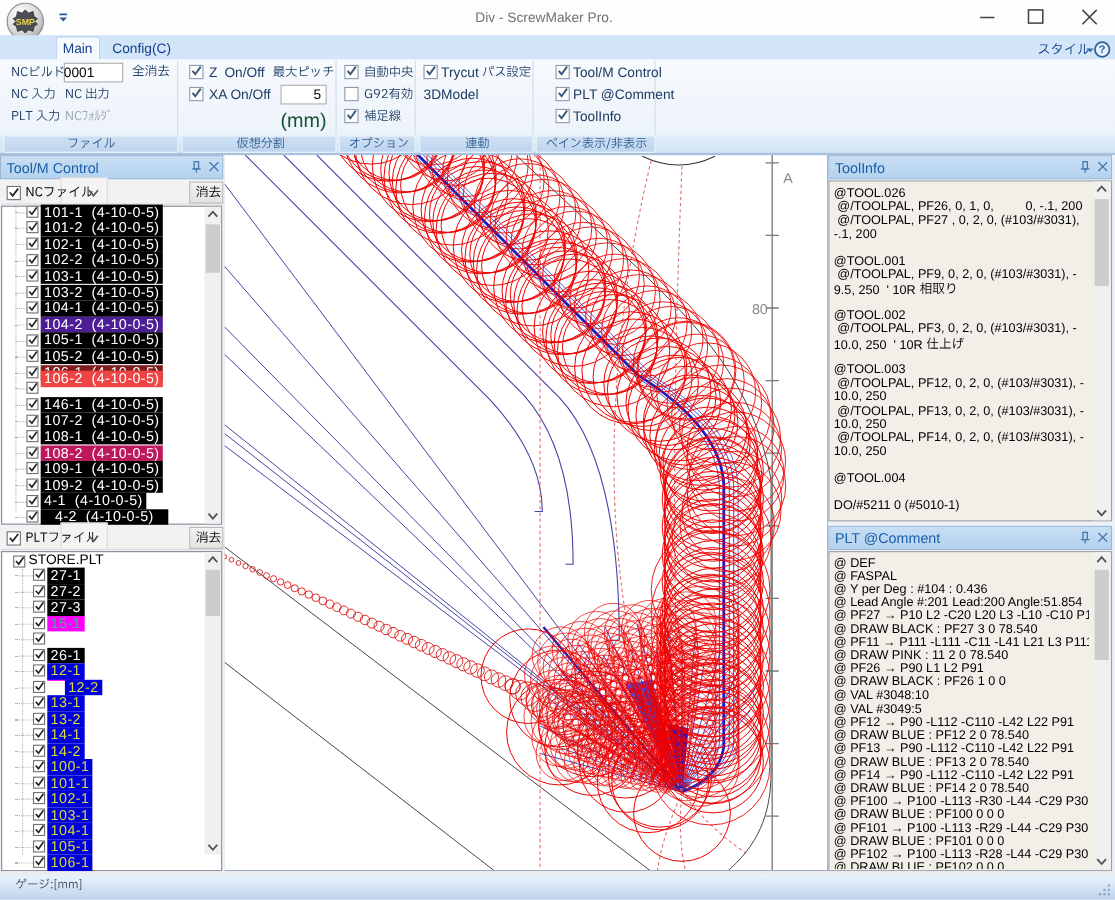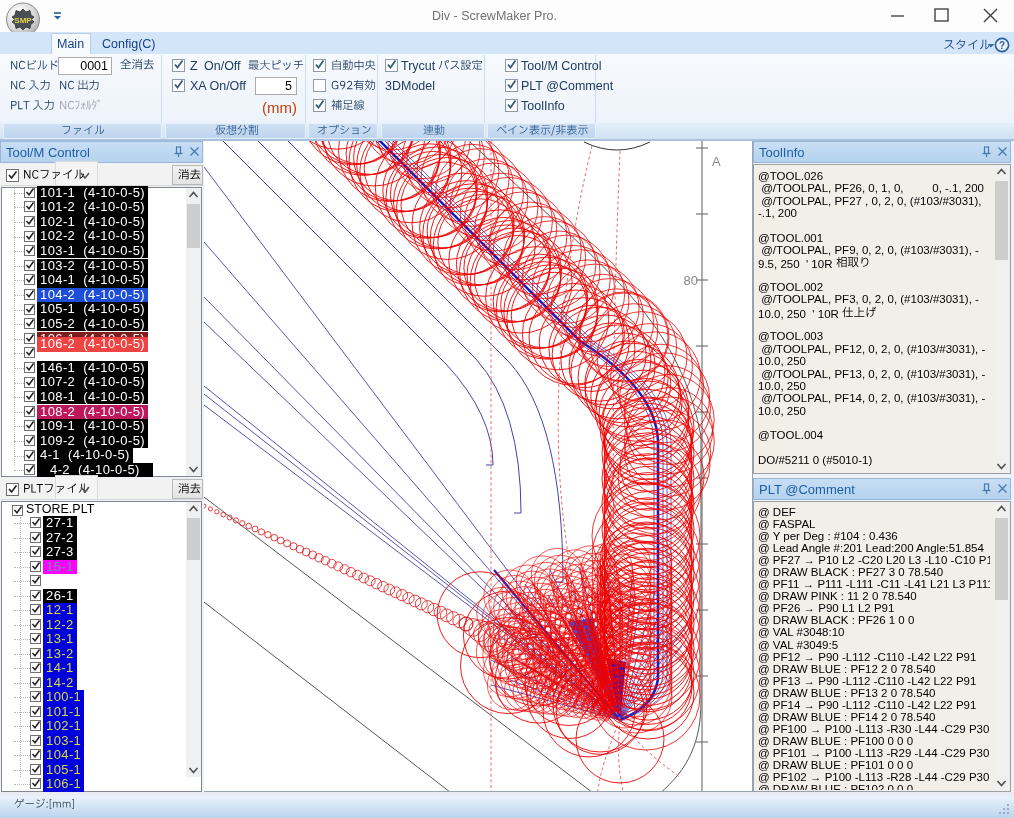--- a/index.html
+++ b/index.html
@@ -654,21 +654,21 @@
     <path transform="translate(82.4 12.0) scale(0.011000 -0.011000)" d="M154 781H846V718H154ZM61 559H940V496H542V29Q542 -12 523.5 -30.0Q505 -48 463 -48H291L274 13H474V496H61ZM727 402Q786 326 833.5 245.5Q881 165 930 61L866 32Q818 136 771.5 217.0Q725 298 671 369ZM306 386Q280 286 232.5 197.0Q185 108 111 26L54 67Q127 147 169.5 224.0Q212 301 241 401Z" fill="#2d5a8e"></path>
   </svg>
 <svg style="position:absolute;left:9px;top:57px" width="53" height="17.2" viewBox="0 0 53 17.2">
     <path transform="translate(1.0 12.2) scale(0.011200 -0.011200)" d="M181 0H99V733H197L473 272L557 118H561V733H643V0H545L268 461L184 615H181Z" fill="#1e3c64"></path>
     <path transform="translate(9.3 12.2) scale(0.011200 -0.011200)" d="M61 362Q61 546 138.0 646.0Q215 746 354 746Q444 746 507.0 704.5Q570 663 605 586L537 545Q513 604 466.5 637.5Q420 671 354 671Q259 671 205.0 602.0Q151 533 151 416V310Q151 193 204.5 127.5Q258 62 354 62Q423 62 471.0 97.5Q519 133 543 196L610 154Q576 75 510.0 31.0Q444 -13 354 -13Q215 -13 138.0 84.0Q61 181 61 362Z" fill="#1e3c64"></path>
     <path transform="translate(16.6 12.2) scale(0.011200 -0.011200)" d="M851 816Q905 734 943 652L890 626Q846 720 797 791ZM742 771Q803 670 832 604L777 579Q740 665 686 745ZM269 176Q269 120 295.0 95.0Q321 70 380 70H818V3H382Q283 3 240.0 44.0Q197 85 197 177V766H269V447Q383 464 509.5 499.0Q636 534 748 579L772 512Q658 467 526.5 431.5Q395 396 269 375Z" fill="#1e3c64"></path>
     <path transform="translate(27.8 12.2) scale(0.011200 -0.011200)" d="M932 393Q885 245 799.0 140.5Q713 36 600 -11H535V772H605V69Q784 165 871 427ZM287 767H357V466Q357 285 302.0 172.0Q247 59 132 -25L85 32Q190 106 238.5 205.0Q287 304 287 464Z" fill="#1e3c64"></path>
     <path transform="translate(39.0 12.2) scale(0.011200 -0.011200)" d="M810 592Q761 695 712 767L766 792Q827 700 863 617ZM367 775V498Q610 413 841 292L809 228Q580 349 367 422V-40H295V775ZM697 544Q659 634 601 721L656 747Q722 642 752 569Z" fill="#1e3c64"></path>
   </svg>
 <div class="abs" style="left:58px;top:57px;width:54px;height:18px;background:#fff;border:1px solid #ababab"></div>
-<div class="abs" style="left:58px;top:59px;width:50px;height:14px;font-size:12.5px;color:#000;text-align:right">0001</div>
+<div class="abs" style="left:58px;top:59px;width:50px;height:14px;font-size:12.5px;color:#000;">0001</div>
 <svg style="position:absolute;left:119px;top:56px" width="38" height="17.5" viewBox="0 0 38 17.5">
     <path transform="translate(1.0 12.5) scale(0.011500 -0.011500)" d="M530 837Q575 745 678.5 663.5Q782 582 972 495L939 435Q737 529 629.5 619.0Q522 709 495 804H488Q460 708 358.0 618.0Q256 528 62 435L28 496Q212 581 310.0 662.0Q408 743 454 837ZM856 210H525V18H914V-42H86V18H459V210H144V268H459V436H196V494H806V436H525V268H856Z" fill="#1e3c64"></path>
     <path transform="translate(12.5 12.5) scale(0.011500 -0.011500)" d="M658 835V563H914V3Q914 -29 899.0 -45.0Q884 -61 851 -61H677L659 -2H853V158H420V-75H359V563H599V835ZM127 833Q222 781 310 706L274 658Q186 732 93 784ZM918 774Q894 728 857.5 678.5Q821 629 783 592L739 632Q821 715 866 803ZM478 594Q451 638 415.0 684.5Q379 731 345 765L393 800Q427 766 463.0 719.5Q499 673 526 629ZM74 595Q123 568 175.0 531.5Q227 495 268 458L231 410Q139 488 40 547ZM420 392H853V507H420ZM420 338V211H853V338ZM50 -25Q142 105 204 302L260 280Q235 195 193.5 102.5Q152 10 101 -66Z" fill="#1e3c64"></path>
     <path transform="translate(24.0 12.5) scale(0.011500 -0.011500)" d="M478 364Q374 170 283 41Q573 59 757 88Q700 177 632 261L687 294Q809 142 917 -39L856 -73Q829 -25 794 31Q645 6 482.0 -8.0Q319 -22 88 -35L79 31L193 36Q306 183 402 364H57V424H458V616H135V675H458V835H526V675H870V616H526V424H943V364Z" fill="#1e3c64"></path>
   </svg>
 <svg style="position:absolute;left:9px;top:77px" width="45" height="17.2" viewBox="0 0 45 17.2">
     <path transform="translate(1.0 12.2) scale(0.011200 -0.011200)" d="M181 0H99V733H197L473 272L557 118H561V733H643V0H545L268 461L184 615H181Z" fill="#1e3c64"></path>
     <path transform="translate(9.3 12.2) scale(0.011200 -0.011200)" d="M61 362Q61 546 138.0 646.0Q215 746 354 746Q444 746 507.0 704.5Q570 663 605 586L537 545Q513 604 466.5 637.5Q420 671 354 671Q259 671 205.0 602.0Q151 533 151 416V310Q151 193 204.5 127.5Q258 62 354 62Q423 62 471.0 97.5Q519 133 543 196L610 154Q576 75 510.0 31.0Q444 -13 354 -13Q215 -13 138.0 84.0Q61 181 61 362Z" fill="#1e3c64"></path>
     <path transform="translate(19.4 12.2) scale(0.011200 -0.011200)" d="M536 569Q536 450 574.0 357.5Q612 265 702.0 179.0Q792 93 950 -2L909 -60Q769 26 683.5 104.0Q598 182 555.5 262.5Q513 343 505 438H498Q490 343 448.0 262.0Q406 181 320.0 103.0Q234 25 91 -62L50 -3Q211 92 301.5 178.0Q392 264 430.0 356.5Q468 449 468 569V719H201V780H536Z" fill="#1e3c64"></path>
     <path transform="translate(30.6 12.2) scale(0.011200 -0.011200)" d="M473 636H886V571Q886 242 852 99Q833 21 785.5 -8.5Q738 -38 649 -38H505L489 28H638Q687 28 715.5 36.5Q744 45 760.0 64.5Q776 84 785 119Q817 239 817 525V574H473Q469 426 435.0 313.5Q401 201 320.5 107.0Q240 13 99 -64L58 -6Q190 66 264.5 150.5Q339 235 370.0 336.5Q401 438 405 574H78V636H406V832H473Z" fill="#1e3c64"></path>
@@ -708,21 +708,21 @@
     <path transform="translate(34.6 12.2) scale(0.011200 -0.011200)" d="M453 332Q432 448 380 596L451 613Q504 447 522 347ZM314 7Q456 67 542.0 145.0Q628 223 672.5 329.0Q717 435 736 587L809 578Q789 418 739.0 300.5Q689 183 596.0 94.5Q503 6 354 -60ZM233 283Q197 422 145 549L215 570Q269 430 300 303Z" fill="#1e3c64"></path>
     <path transform="translate(45.8 12.2) scale(0.011200 -0.011200)" d="M918 459V393H555V375Q555 222 492.5 127.0Q430 32 295 -27L256 34Q340 71 389.5 116.5Q439 162 462.0 224.0Q485 286 485 375V393H102V459H485V659Q348 646 177 640L172 708Q598 723 829 782L850 717Q734 687 555 666V459Z" fill="#1e3c64"></path>
   </svg>
 <div class="cb" style="left:172px;top:79px"></div>
 <svg class="abs" style="left:172px;top:78px" width="14" height="14" viewBox="0 0 14 14">
     <path d="M3 6.5 L5.5 9.5 L10.5 2.5" fill="none" stroke="#3a5a7a" stroke-width="1.8"></path>
   </svg>
 <div class="abs" style="left:190px;top:79px;font-size:12.5px;color:#1e3c64">XA On/Off</div>
 <div class="abs" style="left:255px;top:77px;width:42px;height:18px;background:#fff;border:1px solid #ababab"></div>
 <div class="abs" style="left:255px;top:79px;width:37px;height:14px;font-size:12.5px;color:#000;text-align:right">5</div>
-<div class="abs" style="left:255px;top:99px;width:42px;height:14px;font-size:15px;color:#c2410c;text-align:right">(mm)</div>
+<div class="abs" style="left:255px;top:99px;width:42px;height:14px;font-size:18px;color:#14532d;text-align:right">(mm)</div>
 <div class="cb" style="left:313px;top:59px"></div>
 <svg class="abs" style="left:313px;top:58px" width="14" height="14" viewBox="0 0 14 14">
     <path d="M3 6.5 L5.5 9.5 L10.5 2.5" fill="none" stroke="#3a5a7a" stroke-width="1.8"></path>
   </svg>
 <svg style="position:absolute;left:330px;top:57px" width="49" height="17.2" viewBox="0 0 49 17.2">
     <path transform="translate(1.0 12.2) scale(0.011200 -0.011200)" d="M875 692V-74H809V-11H191V-74H126V692H414Q454 764 478 841L547 827Q513 740 485 692ZM809 481V634H191V481ZM809 268V424H191V268ZM191 211V47H809V211Z" fill="#1e3c64"></path>
     <path transform="translate(12.2 12.2) scale(0.011200 -0.011200)" d="M732 644H927Q927 400 923.0 271.5Q919 143 909 57Q901 -7 875.0 -34.5Q849 -62 792 -62H714L698 -2H777Q804 -2 818.5 4.5Q833 11 839.5 26.5Q846 42 850 74Q868 226 868 585H732Q730 358 693.5 201.0Q657 44 579 -75L533 -28Q604 80 637.0 223.0Q670 366 672 585H583V644H672V833H732ZM537 -5Q437 -22 302.5 -35.0Q168 -48 41 -53L36 0Q142 4 268 14V110H55V159H268V235H78V538H268V613H46V663H268V744Q169 736 84 733L75 782Q344 792 489 829L515 782Q444 763 326 749V663H555V613H326V538H519V235H326V159H530V110H326V19Q467 34 534 45ZM268 492H132V411H268ZM466 411V492H326V411ZM132 366V281H268V366ZM326 281H466V366H326Z" fill="#1e3c64"></path>
     <path transform="translate(23.4 12.2) scale(0.011200 -0.011200)" d="M525 834V641H897V136H832V218H525V-74H459V218H168V136H103V641H459V834ZM168 581V278H459V581ZM525 278H832V581H525Z" fill="#1e3c64"></path>
     <path transform="translate(34.6 12.2) scale(0.011200 -0.011200)" d="M535 319Q560 227 656.5 151.0Q753 75 957 -5L928 -66Q774 -4 682.5 54.5Q591 113 547.5 175.0Q504 237 496 313H489Q480 237 438.0 175.5Q396 114 309.0 55.5Q222 -3 76 -66L47 -5Q240 75 332.0 151.0Q424 227 449 319H48V378H140V680H460V834H523V680H857V378H952V319ZM203 378H459Q460 389 460 412V622H203ZM794 622H523V412Q523 389 524 378H794Z" fill="#1e3c64"></path>
   </svg>
@@ -846,21 +846,21 @@
 <div class="cbs" style="left:24px;top:274.4px"></div>
 <svg class="abs" style="left:23px;top:272.4px" width="14" height="14" viewBox="0 0 14 14">
     <path d="M3.5 7 L6 9.8 L10.5 3.5" fill="none" stroke="#222" stroke-width="1.5"></path>
   </svg>
 <div class="abs" style="left:37px;top:273.1px;height:14.6px;font-size:12.5px;line-height:14.6px;padding:0 3px;background:#000;color:#fff;letter-spacing:0.4px;font-size:13px;white-space:pre">104-1  (4-10-0-5)</div>
 <div class="abs" style="left:14px;top:295.0px;width:10px;height:0;border-top:1px dotted #b5b5b5"></div>
 <div class="cbs" style="left:24px;top:289.0px"></div>
 <svg class="abs" style="left:23px;top:287.0px" width="14" height="14" viewBox="0 0 14 14">
     <path d="M3.5 7 L6 9.8 L10.5 3.5" fill="none" stroke="#222" stroke-width="1.5"></path>
   </svg>
-<div class="abs" style="left:37px;top:287.7px;height:14.6px;font-size:12.5px;line-height:14.6px;padding:0 3px;background:#1d4ed8;color:#fff;letter-spacing:0.4px;font-size:13px;white-space:pre">104-2  (4-10-0-5)</div>
+<div class="abs" style="left:37px;top:287.7px;height:14.6px;font-size:12.5px;line-height:14.6px;padding:0 3px;background:#4c1d95;color:#fff;letter-spacing:0.4px;font-size:13px;white-space:pre">104-2  (4-10-0-5)</div>
 <div class="abs" style="left:14px;top:309.6px;width:10px;height:0;border-top:1px dotted #b5b5b5"></div>
 <div class="cbs" style="left:24px;top:303.6px"></div>
 <svg class="abs" style="left:23px;top:301.6px" width="14" height="14" viewBox="0 0 14 14">
     <path d="M3.5 7 L6 9.8 L10.5 3.5" fill="none" stroke="#222" stroke-width="1.5"></path>
   </svg>
 <div class="abs" style="left:37px;top:302.3px;height:14.6px;font-size:12.5px;line-height:14.6px;padding:0 3px;background:#000;color:#fff;letter-spacing:0.4px;font-size:13px;white-space:pre">105-1  (4-10-0-5)</div>
 <div class="abs" style="left:14px;top:324.2px;width:10px;height:0;border-top:1px dotted #b5b5b5"></div>
 <div class="cbs" style="left:24px;top:318.2px"></div>
 <svg class="abs" style="left:23px;top:316.2px" width="14" height="14" viewBox="0 0 14 14">
     <path d="M3.5 7 L6 9.8 L10.5 3.5" fill="none" stroke="#222" stroke-width="1.5"></path>
@@ -1004,21 +1004,21 @@
 <div class="cbs" style="left:30px;top:604.2px"></div>
 <svg class="abs" style="left:29px;top:602.2px" width="14" height="14" viewBox="0 0 14 14">
     <path d="M3.5 7 L6 9.8 L10.5 3.5" fill="none" stroke="#222" stroke-width="1.5"></path>
   </svg>
 <div class="abs" style="left:43px;top:603.0px;height:14.5px;font-size:12.5px;line-height:14.5px;padding:0 3px;background:#0000dd;color:#d8d840;letter-spacing:0.4px;font-size:13px;white-space:pre">12-1</div>
 <div class="abs" style="left:14px;top:624.8px;width:16px;height:0;border-top:1px dotted #b5b5b5"></div>
 <div class="cbs" style="left:30px;top:618.8px"></div>
 <svg class="abs" style="left:29px;top:616.8px" width="14" height="14" viewBox="0 0 14 14">
     <path d="M3.5 7 L6 9.8 L10.5 3.5" fill="none" stroke="#222" stroke-width="1.5"></path>
   </svg>
-<div class="abs" style="left:43px;top:617.5px;height:14.5px;font-size:12.5px;line-height:14.5px;padding:0 3px;background:#0000dd;color:#d8d840;letter-spacing:0.4px;font-size:13px;white-space:pre">12-2</div>
+<div class="abs" style="left:59px;top:617.5px;height:14.5px;font-size:12.5px;line-height:14.5px;padding:0 3px;background:#0000dd;color:#d8d840;letter-spacing:0.4px;font-size:13px;white-space:pre">12-2</div>
 <div class="abs" style="left:14px;top:639.2px;width:16px;height:0;border-top:1px dotted #b5b5b5"></div>
 <div class="cbs" style="left:30px;top:633.2px"></div>
 <svg class="abs" style="left:29px;top:631.2px" width="14" height="14" viewBox="0 0 14 14">
     <path d="M3.5 7 L6 9.8 L10.5 3.5" fill="none" stroke="#222" stroke-width="1.5"></path>
   </svg>
 <div class="abs" style="left:43px;top:632.0px;height:14.5px;font-size:12.5px;line-height:14.5px;padding:0 3px;background:#0000dd;color:#d8d840;letter-spacing:0.4px;font-size:13px;white-space:pre">13-1</div>
 <div class="abs" style="left:14px;top:653.8px;width:16px;height:0;border-top:1px dotted #b5b5b5"></div>
 <div class="cbs" style="left:30px;top:647.8px"></div>
 <svg class="abs" style="left:29px;top:645.8px" width="14" height="14" viewBox="0 0 14 14">
     <path d="M3.5 7 L6 9.8 L10.5 3.5" fill="none" stroke="#222" stroke-width="1.5"></path>

